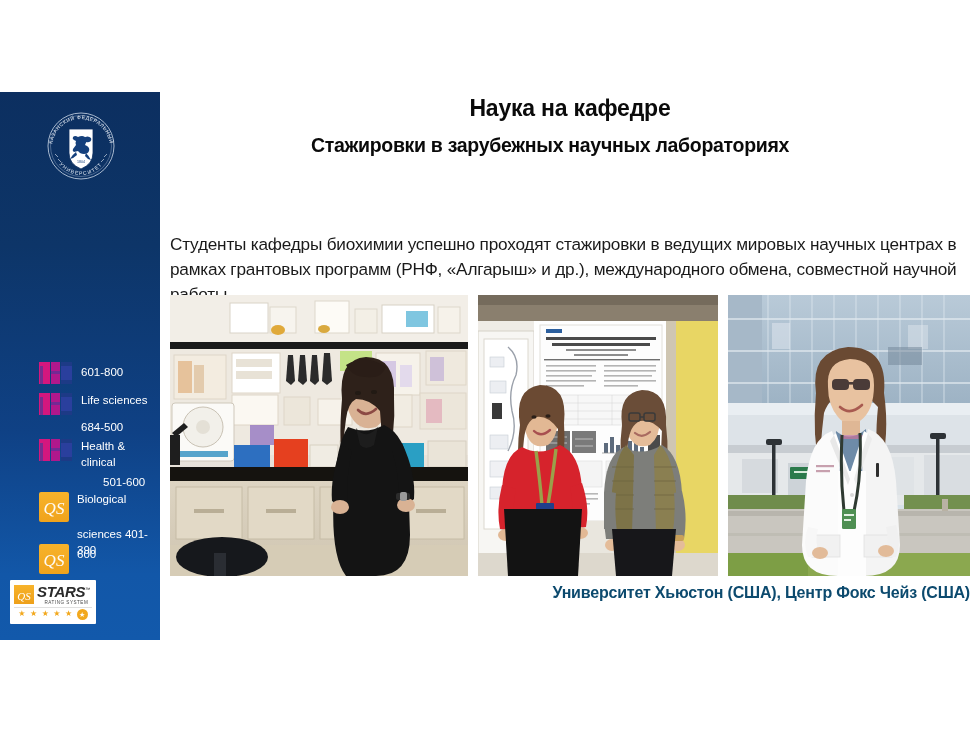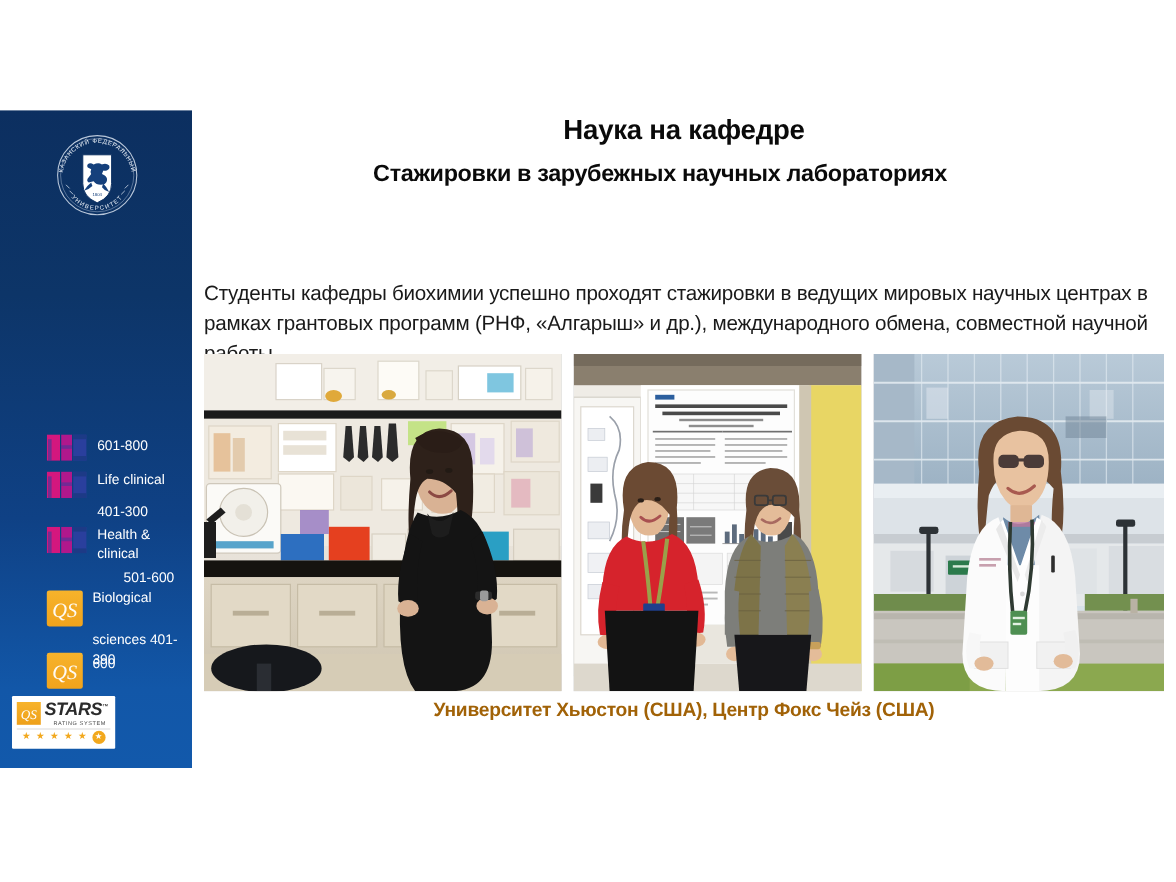--- a/index.html
+++ b/index.html
@@ -221,25 +221,25 @@
   #photo-2 { left: 308px; width: 240px; }
   #photo-3 { left: 558px; width: 242px; }
   .photo svg { display: block; width: 100%; height: 100%; }
 
   #caption {
     position: absolute;
     left: 0px;
     top: 492px;
     width: 800px;
     margin-left: 10px;
-    text-align: center;
+    text-align: right;
     font-family: "Liberation Sans", sans-serif;
     font-weight: bold;
     font-size: 16px;
-    color: #a16207;
+    color: #0c4a6e;
     letter-spacing: -0.2px;
   }
 </style>
 </head>
 <body>
 
 <div id="slide">
 
   <div id="sidebar">
 
@@ -302,23 +302,23 @@
           <svg viewBox="0 0 34 22" width="34" height="22" xmlns="http://www.w3.org/2000/svg">
             <rect x="0" y="0" width="11" height="22" fill="#d4177e"></rect>
             <rect x="1" y="4" width="3" height="18" fill="#2a3f9d" opacity="0.55"></rect>
             <rect x="12" y="0" width="9" height="22" fill="#b0188c"></rect>
             <rect x="12" y="9" width="9" height="3" fill="#2a3f9d" opacity="0.45"></rect>
             <rect x="22" y="0" width="11" height="22" fill="#2a3f9d"></rect>
             <rect x="22" y="0" width="11" height="4" fill="#1d3a86"></rect>
             <rect x="22" y="18" width="11" height="4" fill="#1d3a86"></rect>
           </svg>
         </span>
-        <span class="rank-text two-line">Life  clinical</span>
-      </div>
-      <div style="margin-left:42px;" class="rank-text">401-300</div>
+        <span class="rank-text two-line">Life  sciences</span>
+      </div>
+      <div style="margin-left:42px;" class="rank-text">684-500</div>
     </div>
 
     <div class="rank-block" style="top:347px;">
       <div class="rank-row">
         <span class="the-logo">
           <svg viewBox="0 0 34 22" width="34" height="22" xmlns="http://www.w3.org/2000/svg">
             <rect x="0" y="0" width="11" height="22" fill="#d4177e"></rect>
             <rect x="1" y="4" width="3" height="18" fill="#2a3f9d" opacity="0.55"></rect>
             <rect x="12" y="0" width="9" height="22" fill="#b0188c"></rect>
             <rect x="12" y="9" width="9" height="3" fill="#2a3f9d" opacity="0.45"></rect>

